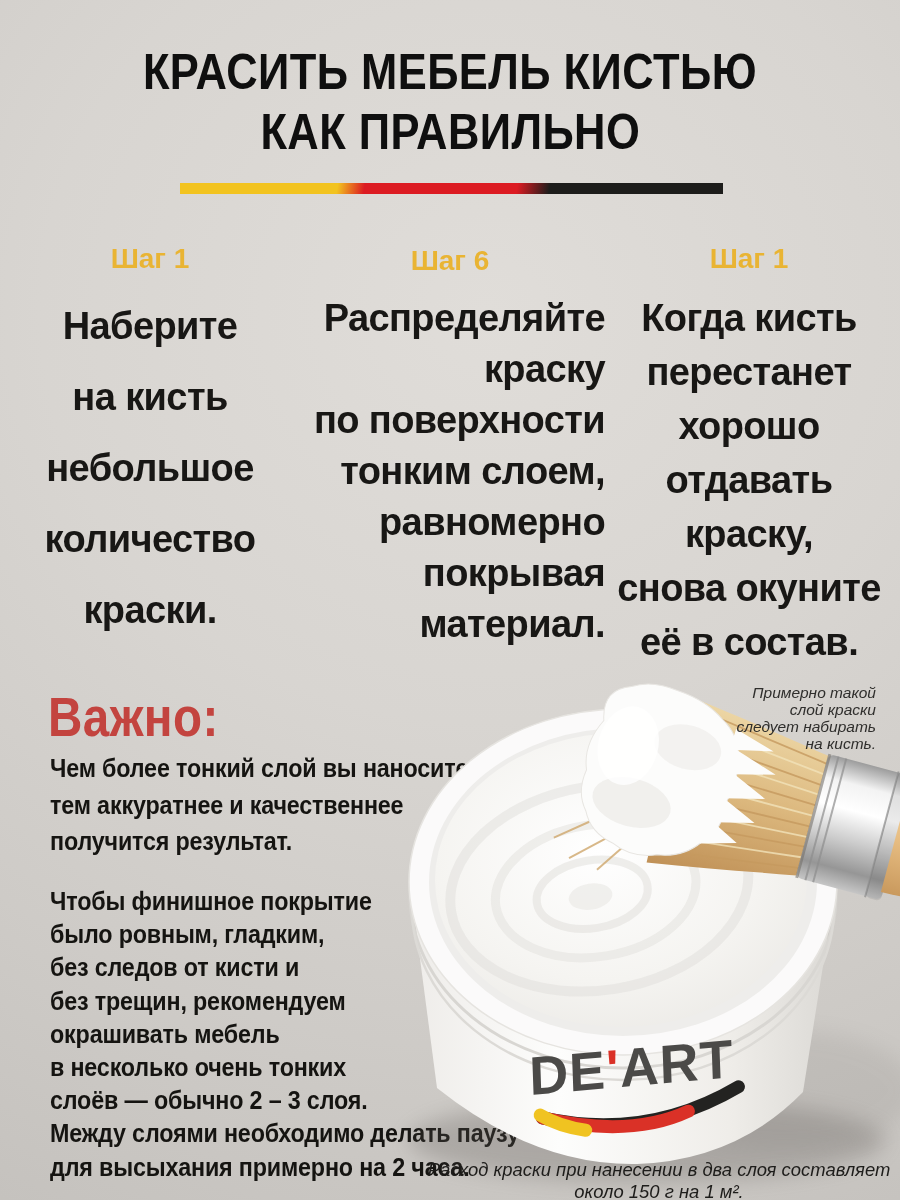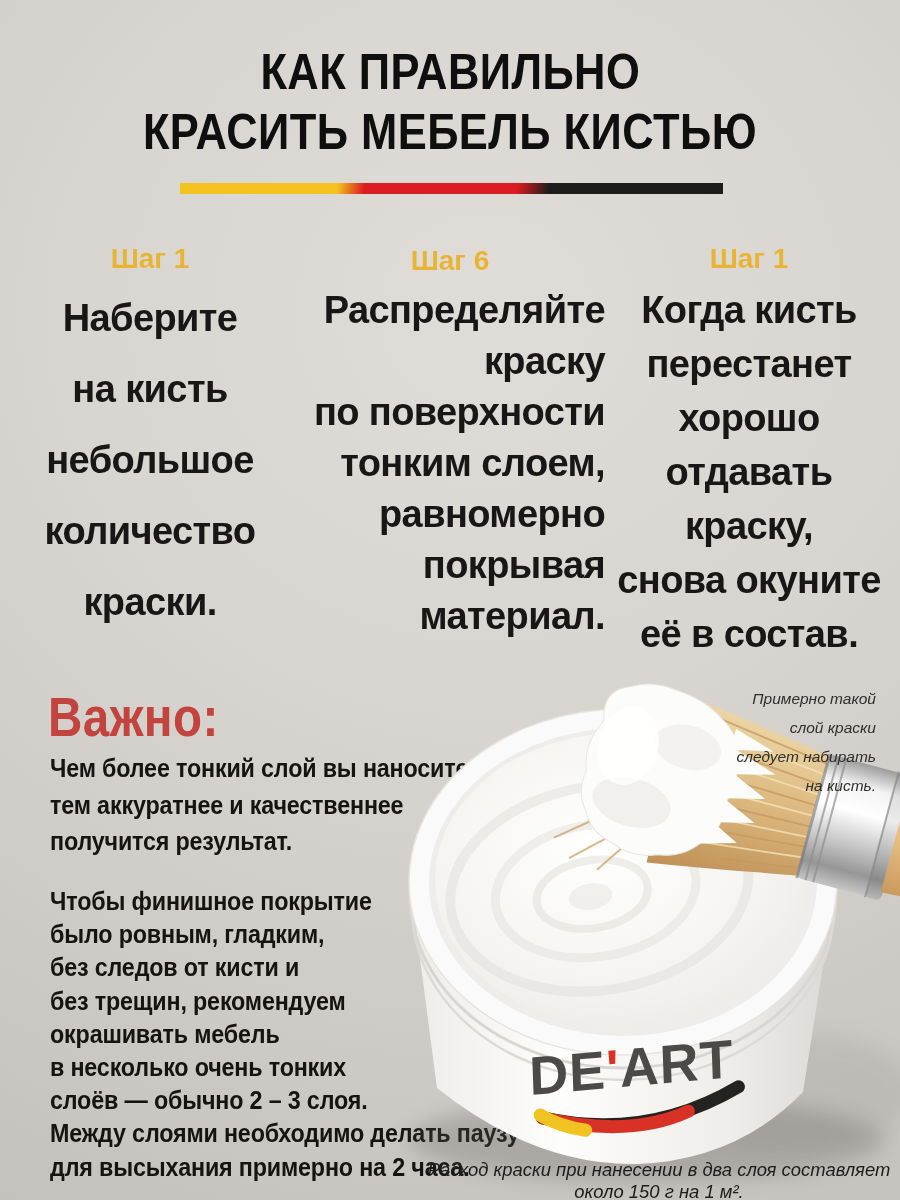--- a/index.html
+++ b/index.html
@@ -11,49 +11,49 @@
   }
   
   .title{position:absolute; top:42px; left:0; width:100%; text-align:center; color:#0f0f0f;}
   .title-line{font-size:50px; line-height:60px; font-weight:700; white-space:nowrap;}
   .squeeze{display:inline-block; transform:scaleX(0.87); transform-origin:50% 50%; letter-spacing:0.5px;}
   .divider{position:absolute; top:183px; left:180px; width:543px; height:11px;
     background:linear-gradient(100deg,#f2c31f 0%,#f2c31f 29%,#dc1b22 34%,#dc1b22 62%,#1d1d1b 68%,#1d1d1b 100%);}
   
   .step{position:absolute; text-align:center;}
   .step-label{font-size:28px; font-weight:700; color:#e9b433;}
-  .step-lines{white-space:pre-line; font-weight:700; color:#181715; font-size:38px; letter-spacing:-0.6px; margin-top:8px;}
+  .step-lines{white-space:pre-line; font-weight:700; color:#181715; font-size:38px; letter-spacing:-0.6px; margin-top:16px;}
   .step1{left:8px;  top:243px; width:284px;}
   .step2{left:295px; top:245px; width:310px;}
   .step3{left:602px; top:243px; width:294px;}
   .step1 .step-lines{line-height:71px;}
   .step2 .step-lines{line-height:51px;text-align:right;}
   .step3 .step-lines{line-height:54px;}
   
   .imp-heading{position:absolute; left:48px; top:684px; font-size:56px; font-weight:700; color:#c3443f; white-space:nowrap;}
   .imp-heading .squeeze{transform-origin:0 50%; transform:scaleX(0.85);}
   .imp-par{position:absolute; left:50px; white-space:pre-line; font-weight:700; font-size:26.5px; color:#151411;
     transform:scaleX(0.88); transform-origin:0 0; letter-spacing:-0.2px;}
   .imp-par1{top:750px; line-height:36.5px;}
   .imp-par2{top:885px; line-height:33.2px;}
   
   .photo-svg{position:absolute; left:385px; top:650px; width:515px; height:550px;}
   .caption{position:absolute; left:706px; top:684px; width:170px; text-align:right;
-    font-style:italic; font-size:15.5px; line-height:29px; color:#2f2e2c; white-space:pre-line;}
+    font-style:italic; font-size:15.5px; line-height:17px; color:#2f2e2c; white-space:pre-line;}
   .footnote{position:absolute; left:420px; top:1159px; width:478px; text-align:center;
     font-style:italic; font-size:19px; color:#1e1d1b; transform:scaleX(0.97); transform-origin:50% 0;}
 </style>
 </head>
 <body>
 
 <div class="poster">
 
   <div class="title">
+    <div class="title-line"><span class="squeeze">КРАСИТЬ МЕБЕЛЬ КИСТЬЮ</span></div>
     <div class="title-line"><span class="squeeze">КАК ПРАВИЛЬНО</span></div>
-    <div class="title-line"><span class="squeeze">КРАСИТЬ МЕБЕЛЬ КИСТЬЮ</span></div>
   </div>
   <div class="divider"></div>
 
   <div class="step step1">
     <div class="step-label">Шаг 1</div>
     <div class="step-lines">Наберите
 на кисть
 небольшое
 количество
 краски.</div>

